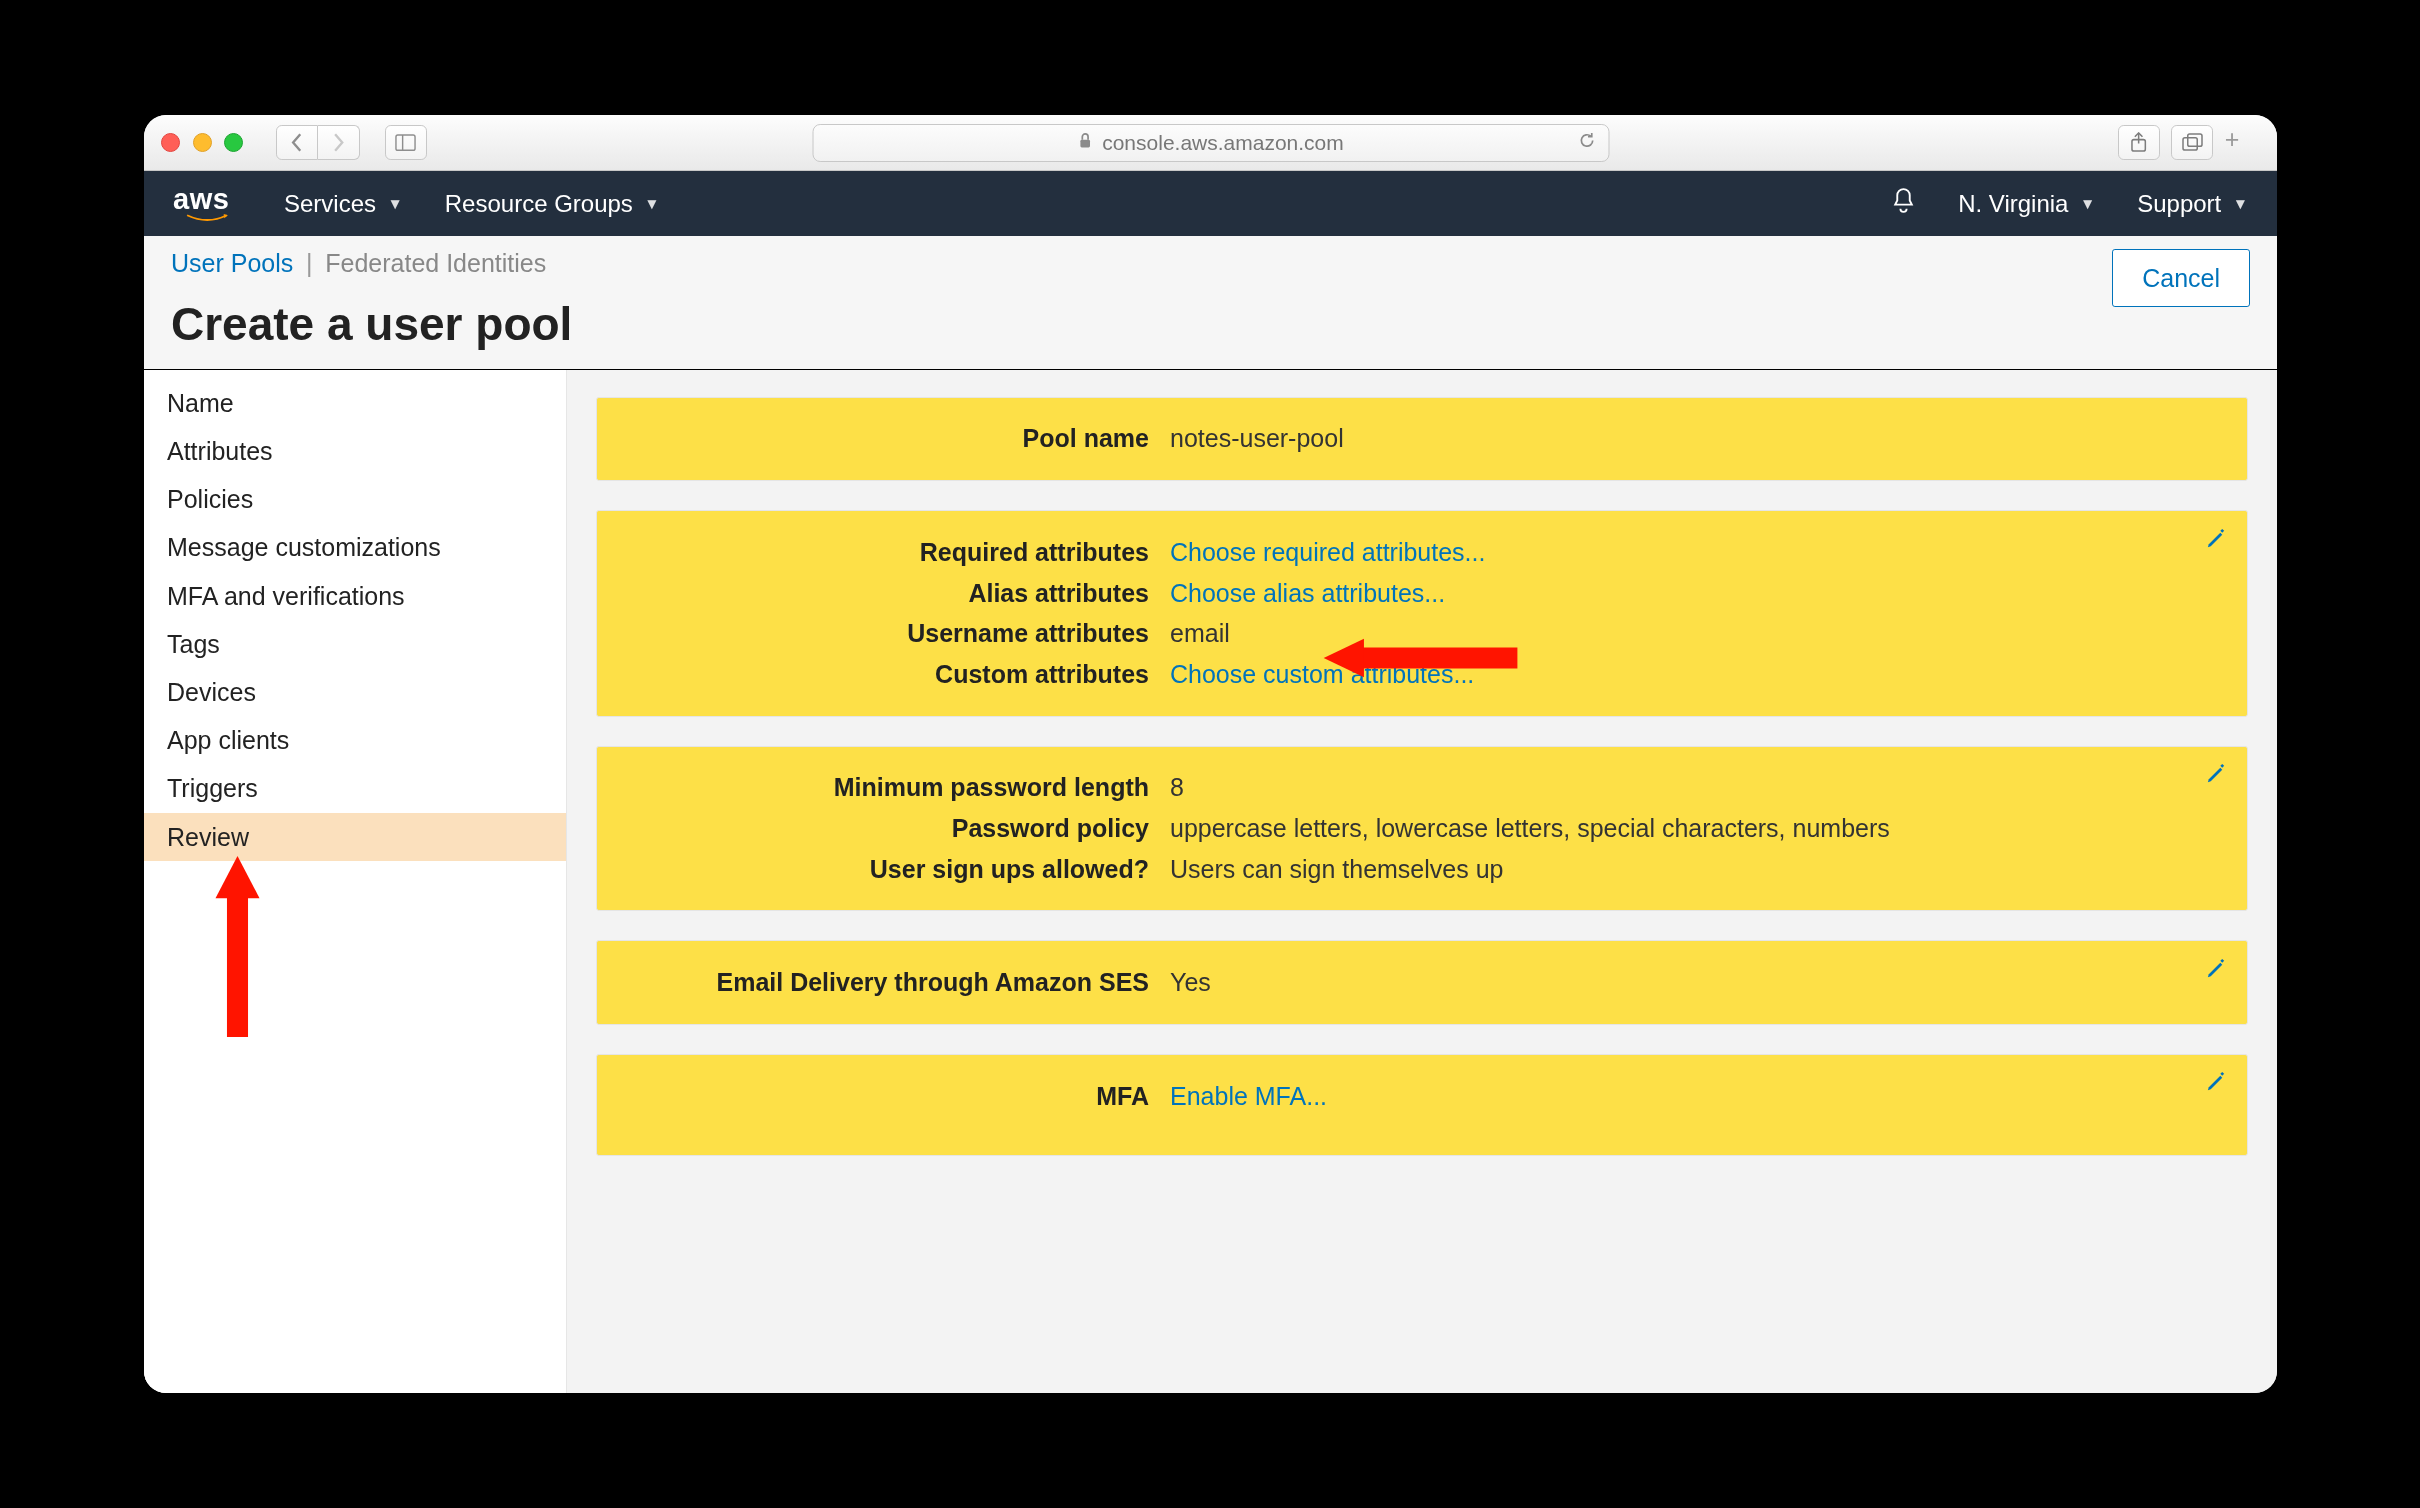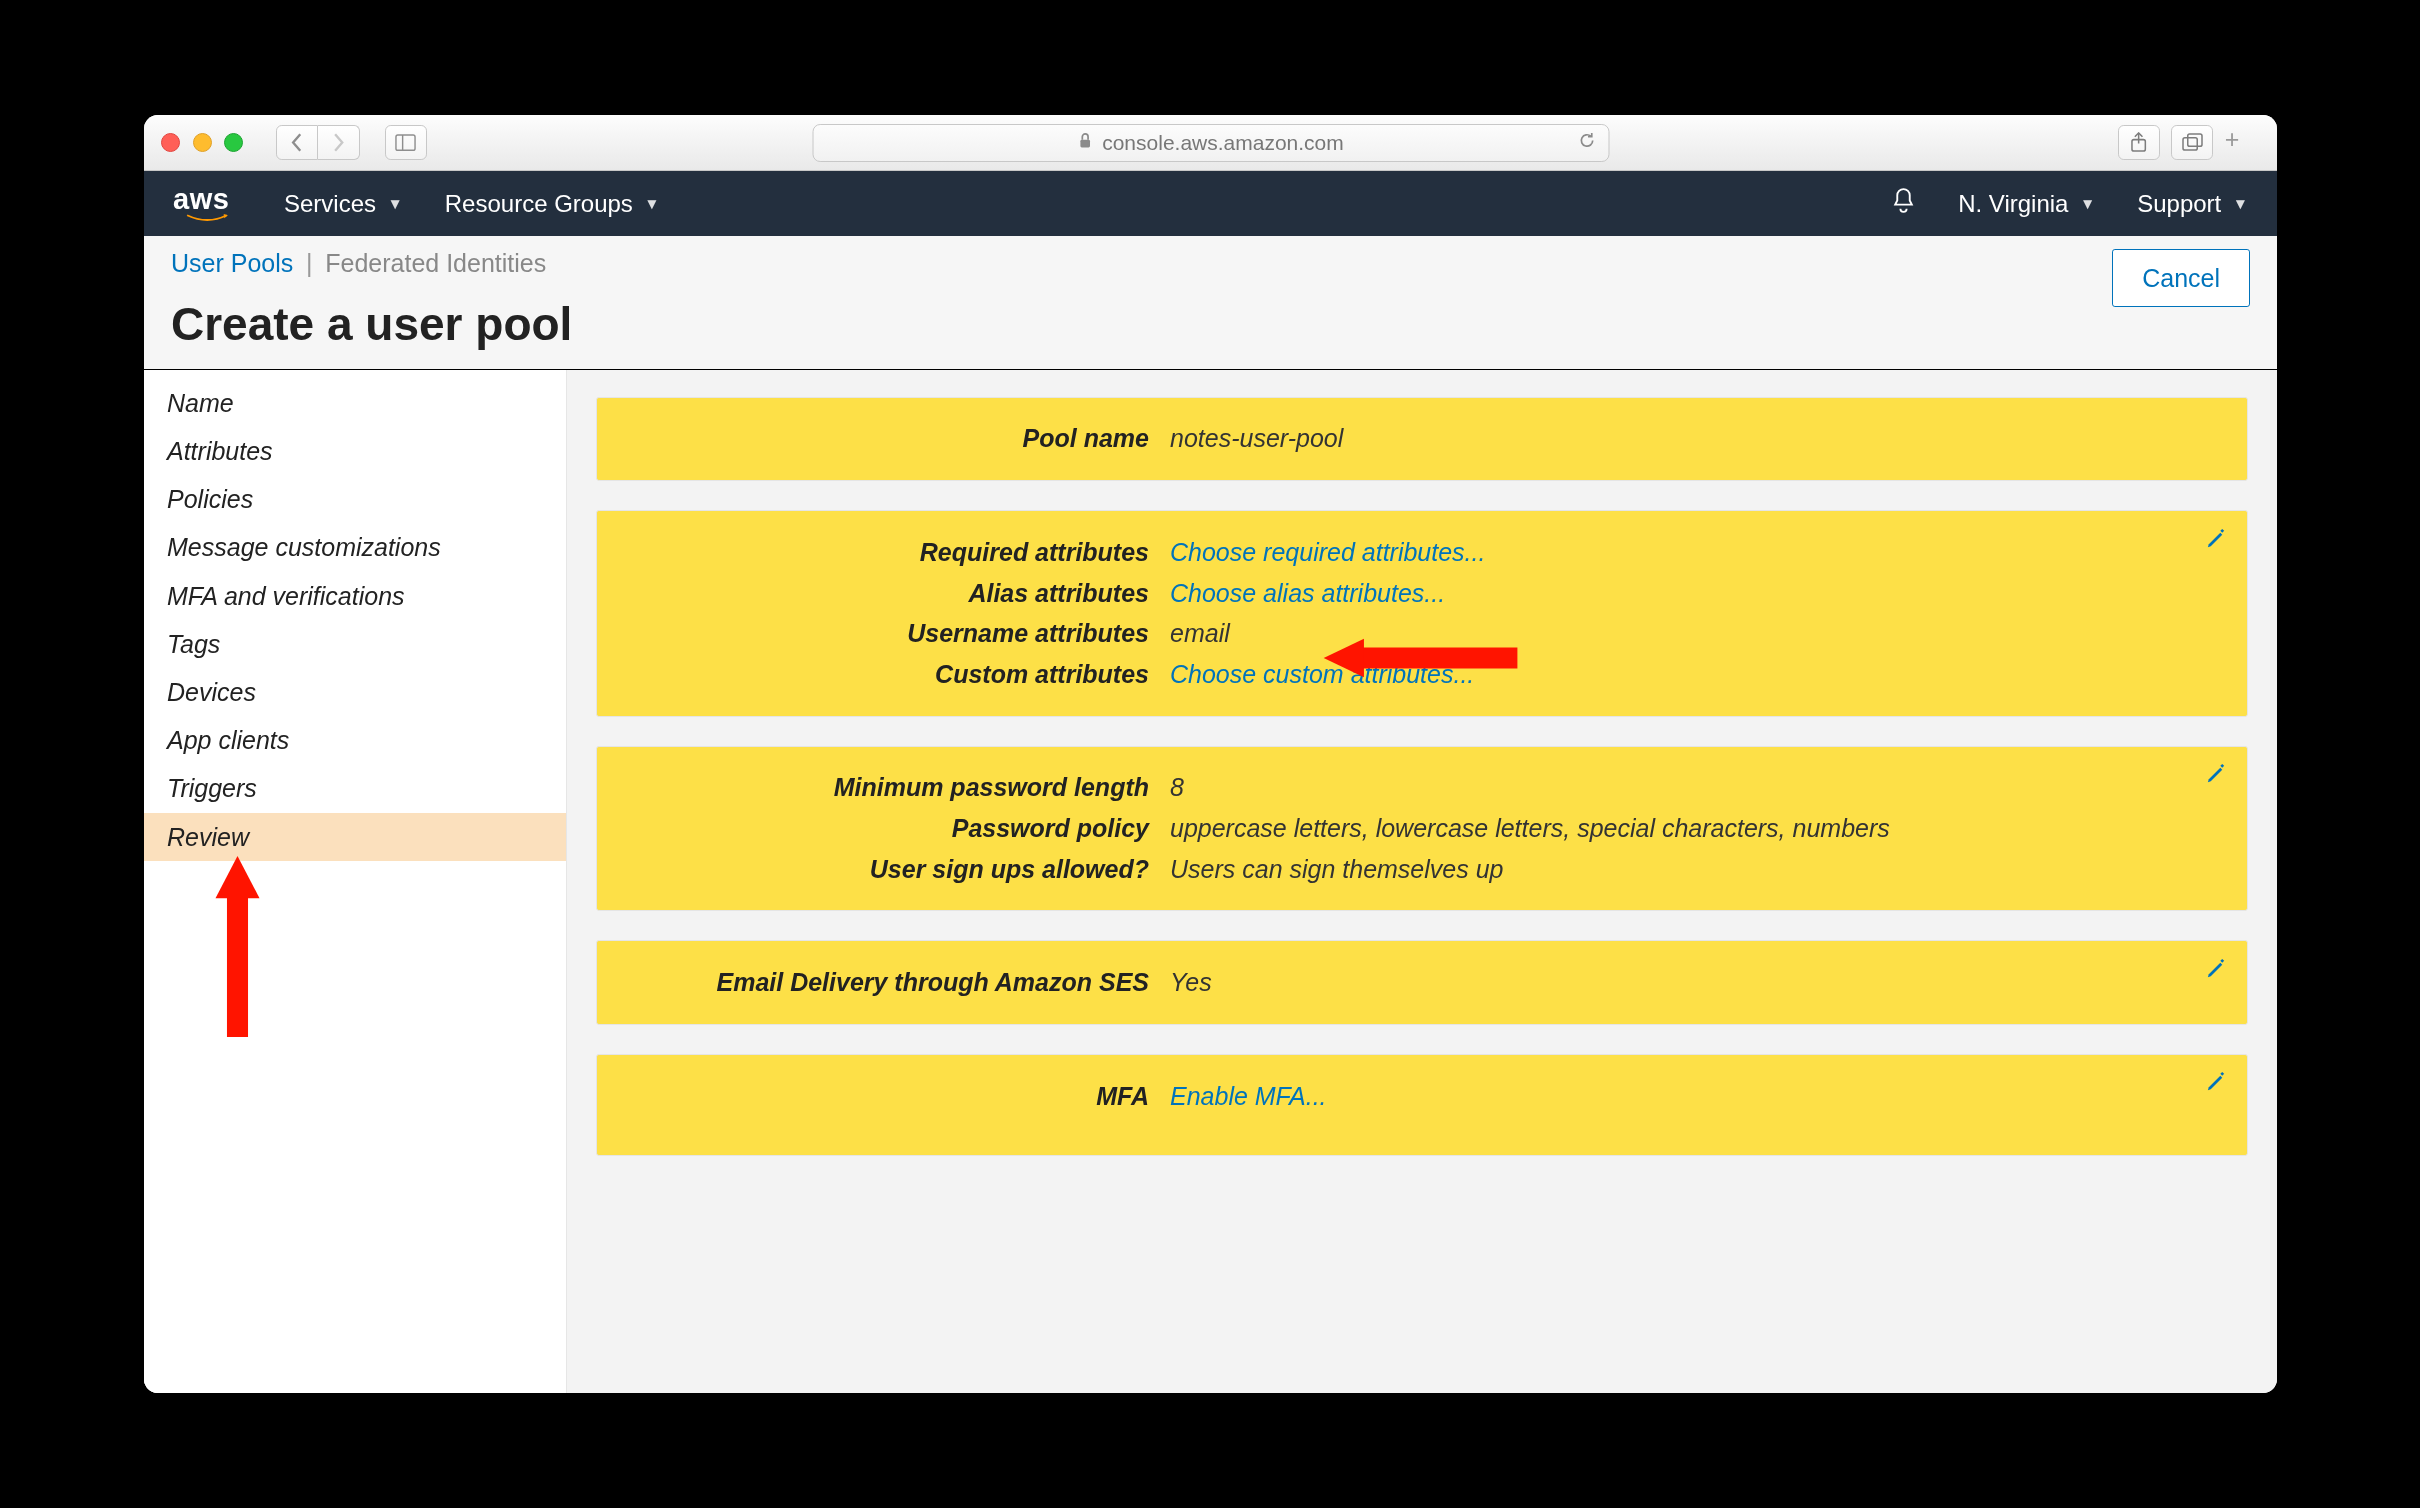--- a/index.html
+++ b/index.html
@@ -9,21 +9,21 @@
     width: 2421px;
     height: 1508px;
     display: flex;
     align-items: center;
     justify-content: center;
   }
   .window {
     width: 2133px;
     height: 1278px;
     background: #f6f6f6;
-    border-radius: 14px;
+    border-radius: 22px;
     overflow: hidden;
     box-shadow: 0 29px 77px rgba(0,0,0,.55);
     display: flex;
     flex-direction: column;
     position: relative;
   }
 
   
   .titlebar {
     height: 56px;
@@ -113,21 +113,20 @@
     cursor:pointer;
   }
 
   
   .body {
     flex:1;
     display:flex;
     background:#f3f3f3;
     overflow:hidden;
     position:relative;
-    font-style:italic;
   }
   .sidebar {
     width: 423px;
     background:#fff;
     border-right:1px solid #e6e6e6;
     padding-top: 9.6px;
   }
   .side-item {
     font-size:25px;
     color:#222;

